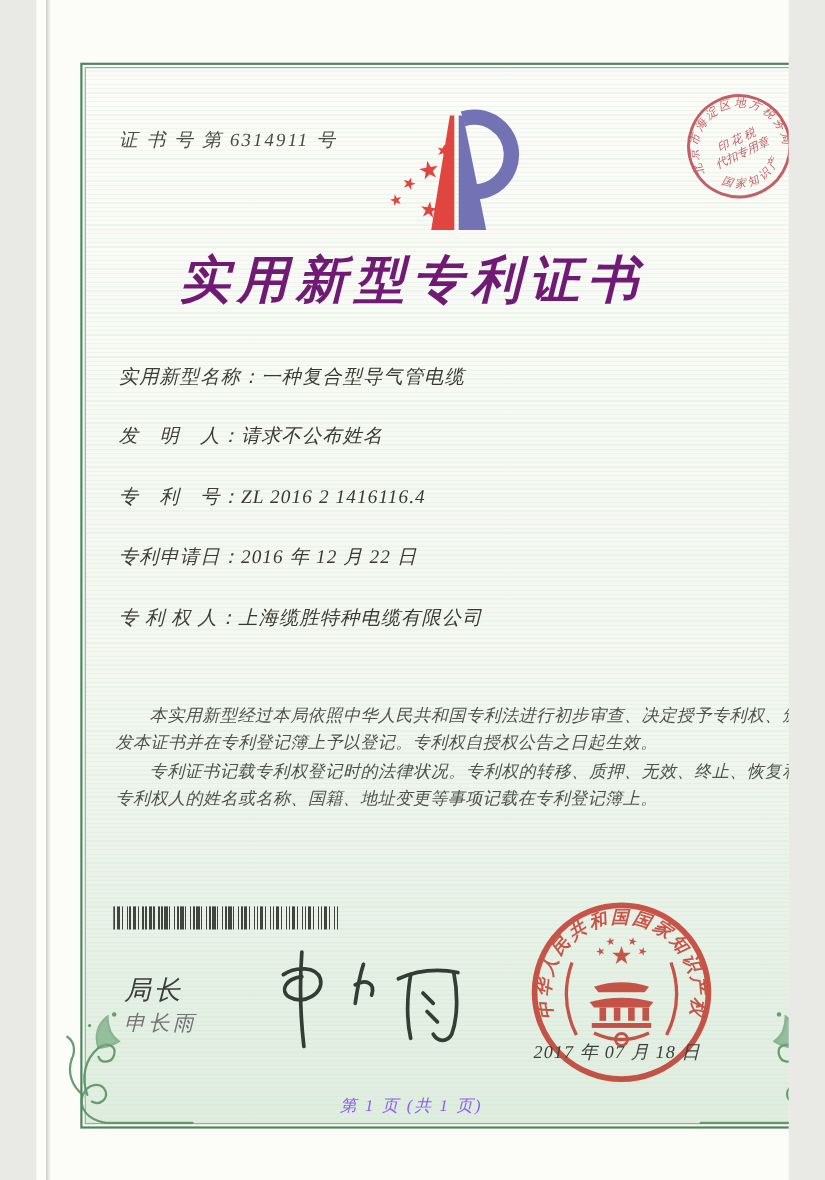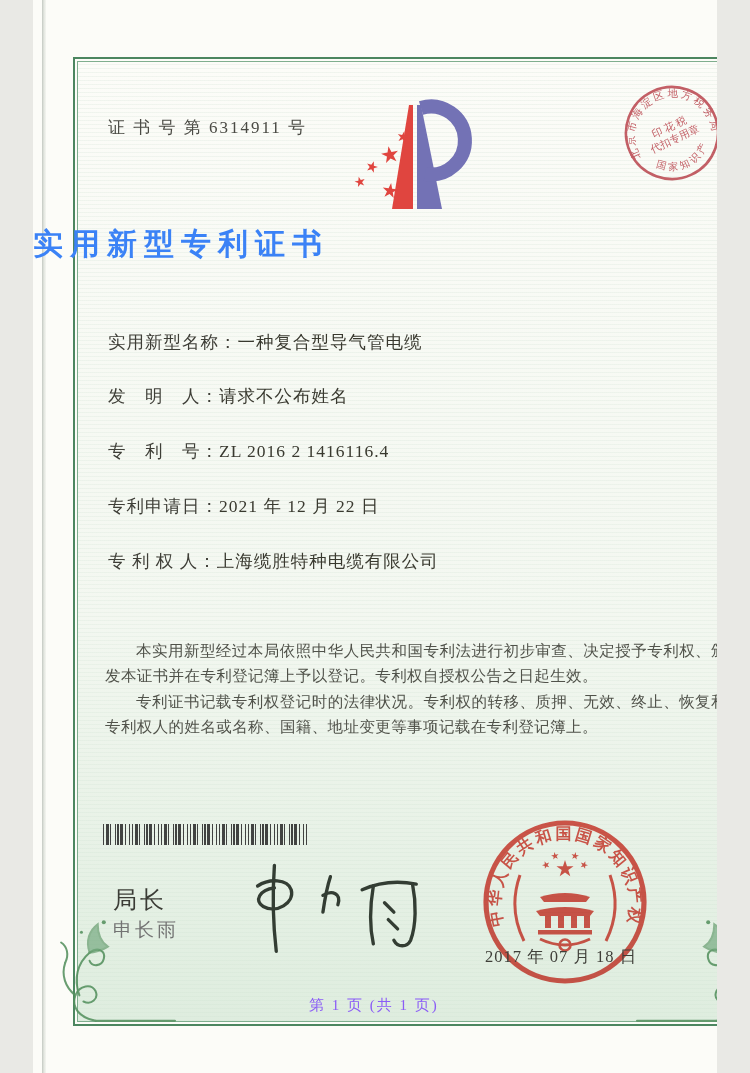--- a/index.html
+++ b/index.html
@@ -1,20 +1,21 @@
 <!DOCTYPE html>
 <html><head>
 <meta charset="utf-8">
 <style>
   html,body { margin:0; padding:0; background:#e9e9e5; }
   .page {
     position:relative; width:684px; height:1073px; margin:0 auto;
     background:#fcfcf8; overflow:hidden;
     font-family:"Liberation Serif","DejaVu Serif",serif;
     color:#45463f;
+    font-style:italic;
   }
   .spine-line {
     position:absolute; left:9px; top:0; bottom:0; width:4px;
     background:linear-gradient(90deg,#b9bfb8 0,#dfe3dc 2px,#f3f4ef 4px);
     opacity:.85;
   }
   .frame {
     position:absolute; left:40px; top:57px; width:666px; height:969px;
     border:2.5px solid #4c8660; box-sizing:border-box;
   }
@@ -27,22 +28,22 @@
   .cert-no {
     position:absolute; left:75px; top:116px;
     font-size:17px; letter-spacing:2px; color:#4a4a44;
   }
   .logo { position:absolute; left:313px; top:94px; width:134px; height:122px; }
   .tax-stamp {
     position:absolute; left:589px; top:83px; width:100px; height:100px;
     opacity:.88; mix-blend-mode:multiply; transform:rotate(-25deg);
   }
   .title {
-    position:absolute; left:0; right:0; top:224px; text-align:left;
-    font-size:30px; font-weight:600; letter-spacing:7px; color:#3b82f6;
+    position:absolute; left:0; right:0; top:224px; text-align:center;
+    font-size:46px; font-weight:600; letter-spacing:7px; color:#701a75;
   }
   .field { position:absolute; left:75px; font-size:17.5px; color:#3e3e37; letter-spacing:1px; white-space:nowrap; }
   .field .val { color:#39392f; }
   .paras {
     position:absolute; left:72px; top:638px; width:622px;
     font-size:15.5px; line-height:25.3px; letter-spacing:.4px;
     text-align:justify; color:#50524a;
   }
   .paras p { margin:0; text-indent:31px; }
   .barcode {
@@ -122,21 +123,21 @@
   <div class="field" style="top:330px">
     <span class="lbl">实用新型名称：</span><span class="val">一种复合型导气管电缆</span>
   </div>
   <div class="field" style="top:384px">
     <span class="lbl">发　明　人：</span><span class="val">请求不公布姓名</span>
   </div>
   <div class="field" style="top:439px">
     <span class="lbl">专　利　号：</span><span class="val">ZL 2016 2 1416116.4</span>
   </div>
   <div class="field" style="top:494px">
-    <span class="lbl">专利申请日：</span><span class="val">2021 年 12 月 22 日</span>
+    <span class="lbl">专利申请日：</span><span class="val">2016 年 12 月 22 日</span>
   </div>
   <div class="field" style="top:549px">
     <span class="lbl">专 利 权 人：</span><span class="val">上海缆胜特种电缆有限公司</span>
   </div>
 
   <div class="paras">
     <p>本实用新型经过本局依照中华人民共和国专利法进行初步审查、决定授予专利权、颁发本证书并在专利登记簿上予以登记。专利权自授权公告之日起生效。</p>
     <p>专利证书记载专利权登记时的法律状况。专利权的转移、质押、无效、终止、恢复和专利权人的姓名或名称、国籍、地址变更等事项记载在专利登记簿上。</p>
   </div>
 

